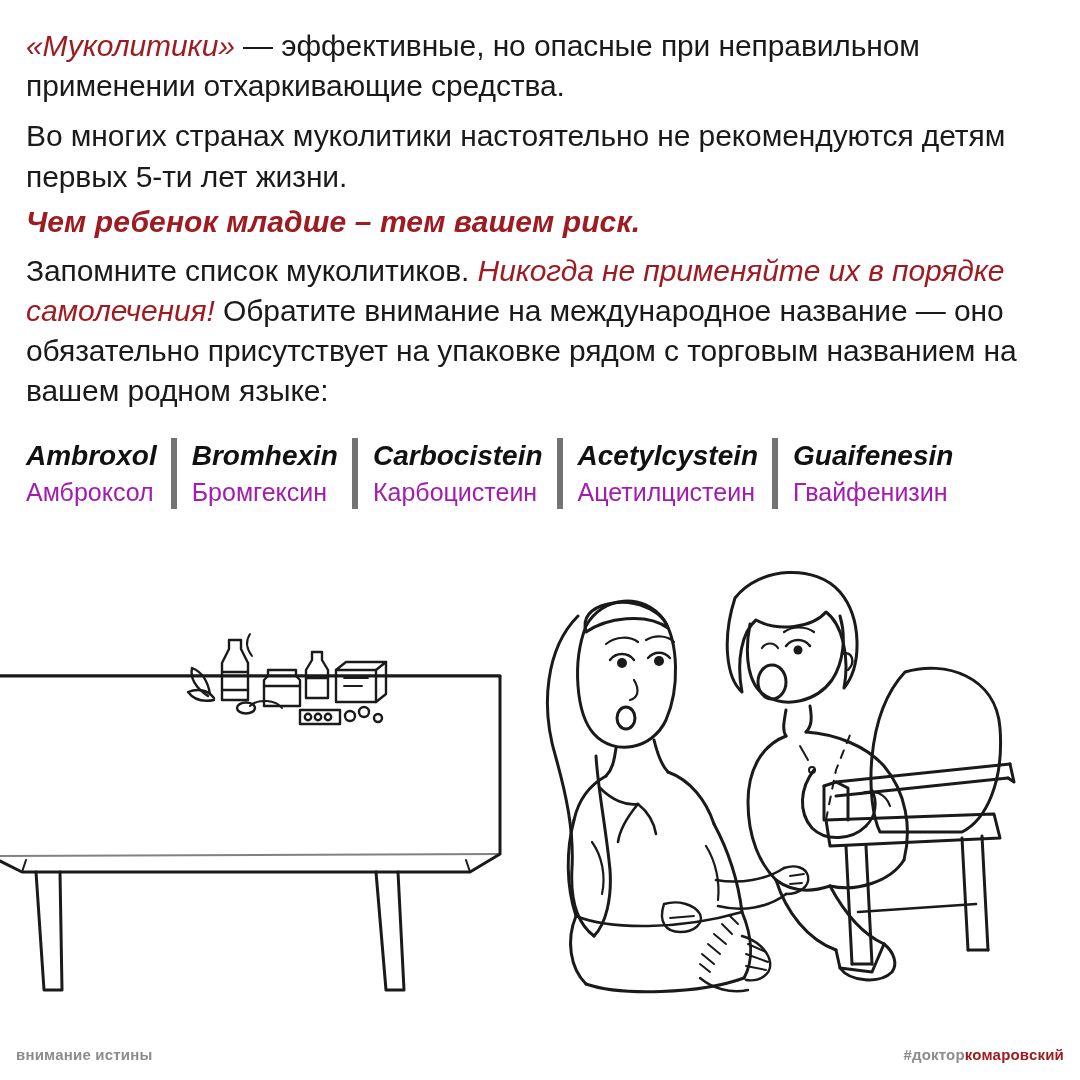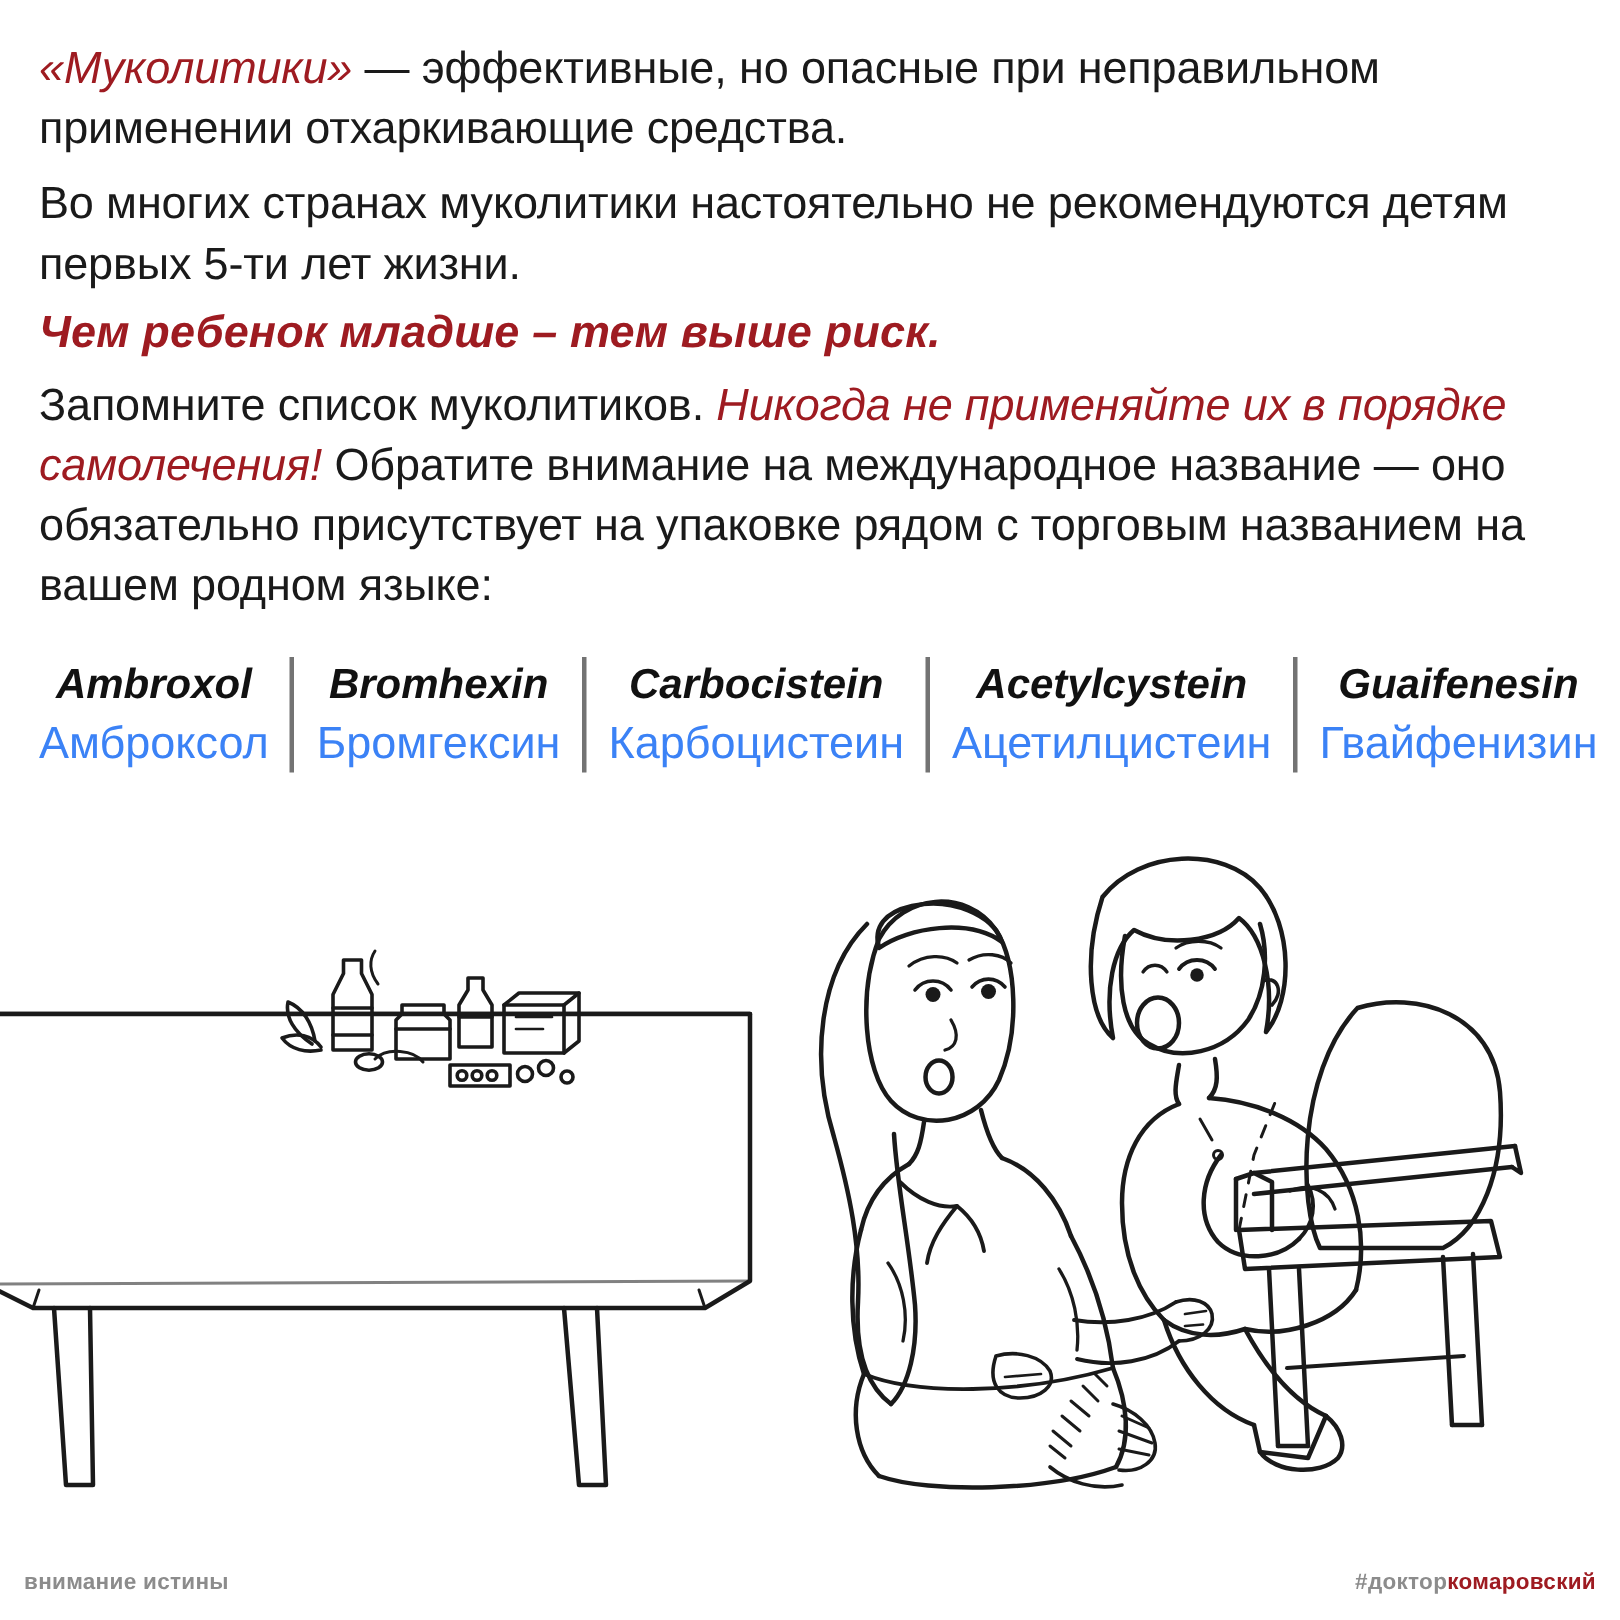--- a/index.html
+++ b/index.html
@@ -60,35 +60,35 @@
     align-items: stretch;
   }
   .drug-col {
     padding: 0 14px;
     display: flex;
     flex-direction: column;
     justify-content: flex-start;
   }
   .drug-col:first-child { padding-left: 0; }
   .drug-col + .drug-col {
-    border-left: 3px solid #737373;
+    border-left: 6px solid #737373;
     padding-left: 15px;
   }
   .drug-intl {
     font-size: 28px;
     font-weight: bold;
     font-style: italic;
     color: #111111;
     white-space: nowrap;
     line-height: 1.25;
     text-align: center;
   }
   .drug-local {
-    font-size: 30px;
-    color: #3b82f6;
+    font-size: 25px;
+    color: #a21caf;
     white-space: nowrap;
     line-height: 1.3;
     margin-top: 3px;
   }
 
   
   .illustration {
     position: absolute;
     left: 0;
     top: 520px;
@@ -123,21 +123,21 @@
 <body>
 
 <div class="page">
 
   <div class="text-block">
 
     <p class="para"><span class="accent">«Муколитики»</span><span> — эффективные, но опасные при неправильном применении отхаркивающие средства.</span></p>
 
     <p class="para tight">Во многих странах муколитики настоятельно не рекомендуются детям первых 5-ти лет жизни.</p>
 
-    <p class="headline">Чем ребенок младше – тем выше риск.</p>
+    <p class="headline">Чем ребенок младше – тем вашем риск.</p>
 
     <p class="para"><span>Запомните список муколитиков. </span><span class="accent">Никогда не применяйте их в порядке самолечения!</span><span> Обратите внимание на международное название — оно обязательно присутствует на упаковке рядом с торговым названием на вашем родном языке:</span></p>
 
   </div>
 
   <div class="drug-row">
 
     <div class="drug-col">
       <span class="drug-intl">Ambroxol</span>
       <span class="drug-local">Амброксол</span>

